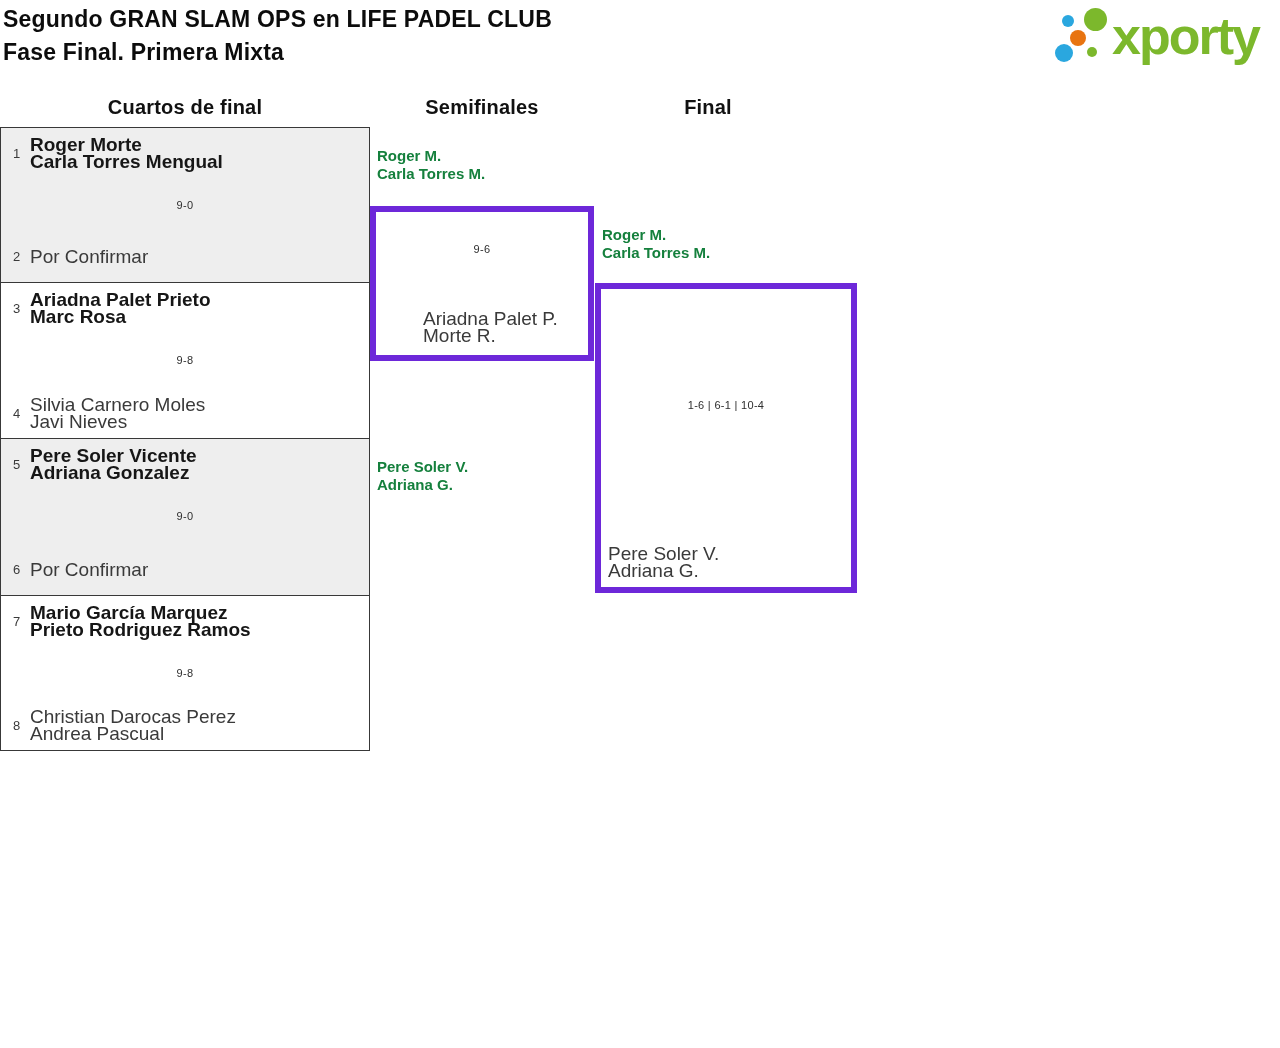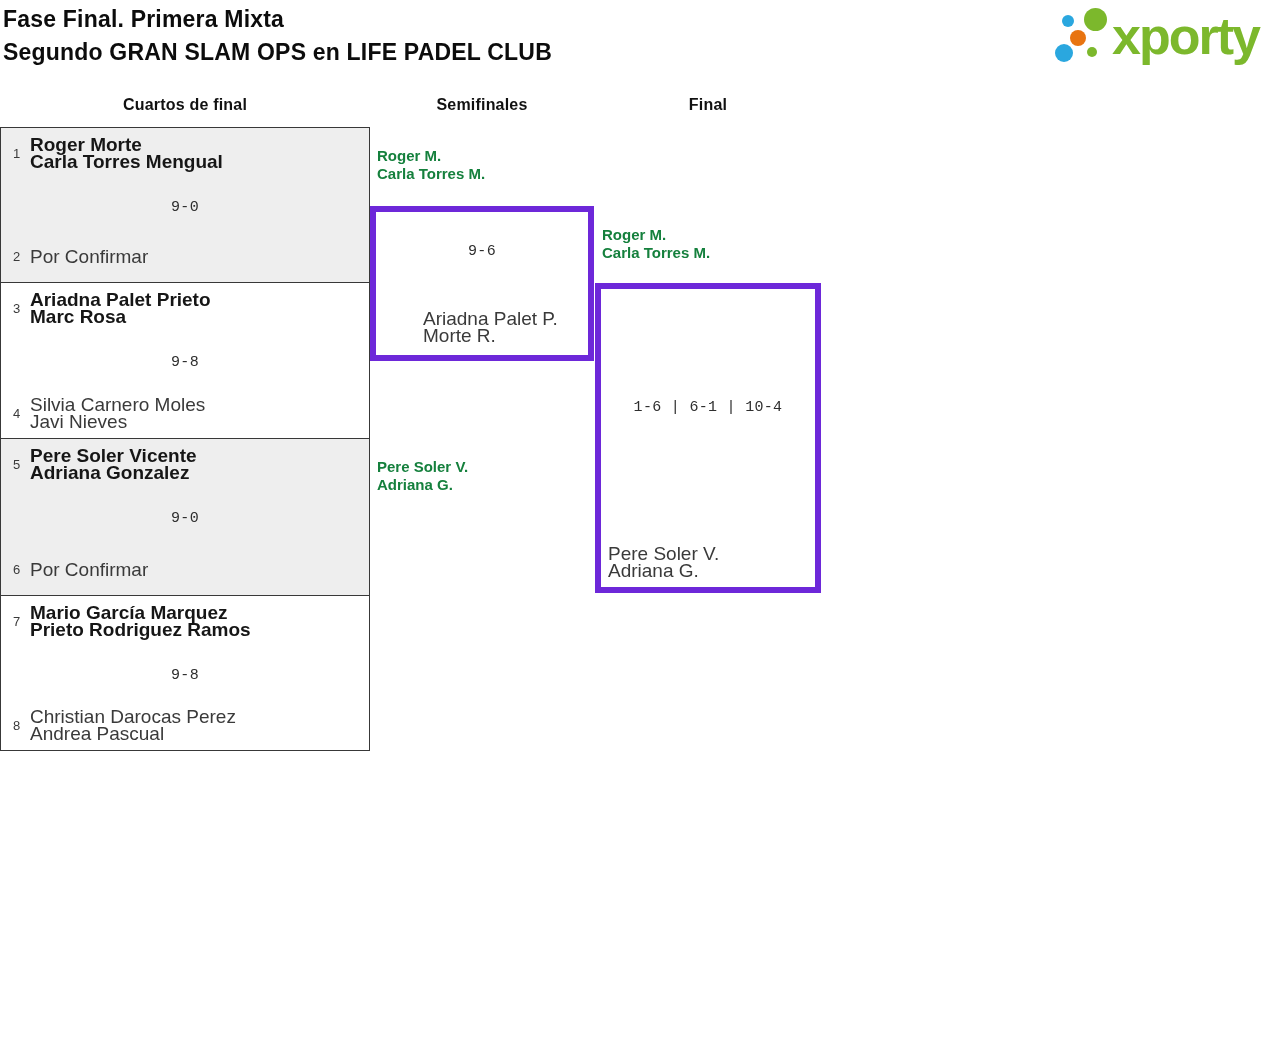--- a/index.html
+++ b/index.html
@@ -34,21 +34,21 @@
   .dot-blue-large { left:  5px; top: 44px; width: 18px; height: 18px; background: #2aa7df; }
   .logo-text {
     position: absolute; left: 62px; top: 0;
     font-size: 52px; font-weight: 700; line-height: 72px;
     letter-spacing: -2px; color: #7cb82c;
   }
 
   
   .round-header {
     position: absolute; top: 96px;
-    font-size: 16px; font-weight: 700; color: #111;
+    font-size: 20px; font-weight: 700; color: #111;
     text-align: center; letter-spacing: 0.2px;
   }
   .rh-qf { left: 0;     width: 370px; }
   .rh-sf { left: 370px; width: 224px; }
   .rh-f  { left: 595px; width: 226px; }
 
   
   .qf {
     position: absolute; left: 0; width: 370px;
     border: 1px solid #383838; background: #ffffff;
@@ -69,31 +69,30 @@
   .seed {
     min-width: 13px; text-align: center;
     font-size: 13px; color: #3a3a3a; flex: 0 0 auto;
   }
   .names { display: block; }
   .nm { display: block; font-size: 19px; line-height: 17px; color: #3a3a3a; }
   .winner-names .nm { font-weight: 700; color: #161616; }
 
   .score {
     position: absolute; left: 0; width: 100%;
-    text-align: center; font-size: 15px; color: #2e2e2e;
+    text-align: center; font-size: 11px; color: #2e2e2e;
     letter-spacing: 0.3px;
-    font-family: Liberation Mono, monospace;
   }
   .qf .score { top: 71px; }
 
   
   .adv-box { position: absolute; border: 6px solid #6d28d9; background: transparent; }
   .sf1-box   { left: 370px; top: 206px; width: 224px; height: 155px; }
   .sf2-box   { left: 370px; top: 517px; width: 224px; height: 156px; }
-  .final-box { left: 595px; top: 283px; width: 226px; height: 310px; padding-left: 12px; }
+  .final-box { left: 595px; top: 283px; width: 262px; height: 310px; padding-left: 12px; }
 
   .adv-label { position: absolute; }
   .adv-label .nm { font-size: 15px; line-height: 18px; }
   .adv-winner .nm { font-weight: 700; color: #15803d; }
   .sf1-winner   { left: 377px; top: 147px; }
   .sf2-winner   { left: 377px; top: 458px; }
   .final-winner { left: 602px; top: 226px; }
 
   .adv-box .score { top: 31px; }
   .final-box .score { top: 110px; }
@@ -101,22 +100,22 @@
   .adv-loser { position: absolute; left: 7px; }
   .sf-loser   { top: 98px; margin-left: 40px; }
   .final-loser { top: 256px; }
 </style>
 </head>
 <body>
 
 <div class="page">
 
   <div class="title-block">
+    <div class="title-line">Segundo GRAN SLAM OPS en LIFE PADEL CLUB</div>
     <div class="title-line">Fase Final. Primera Mixta</div>
-    <div class="title-line">Segundo GRAN SLAM OPS en LIFE PADEL CLUB</div>
   </div>
 
   <div class="logo">
     <span class="dot dot-blue-small"></span>
     <span class="dot dot-green-large"></span>
     <span class="dot dot-orange"></span>
     <span class="dot dot-green-small"></span>
     <span class="dot dot-blue-large"></span>
     <span class="logo-text">xporty</span>
   </div>

